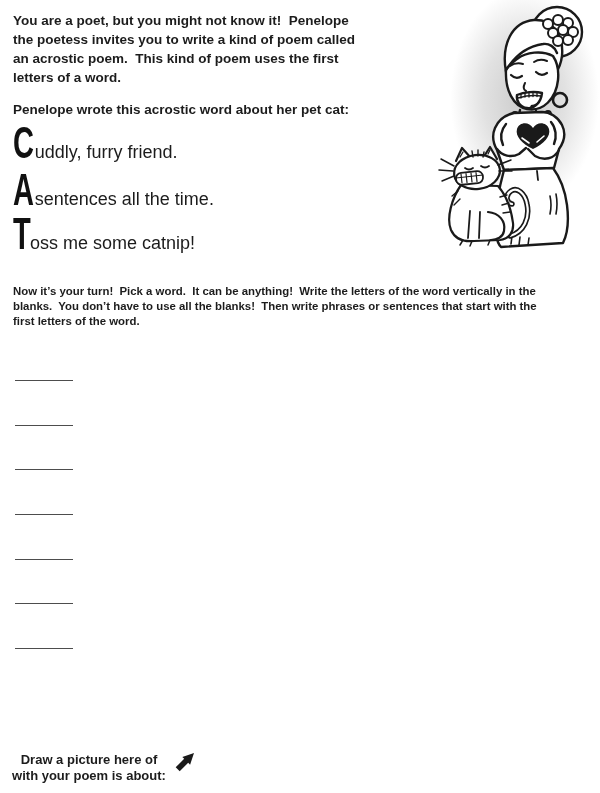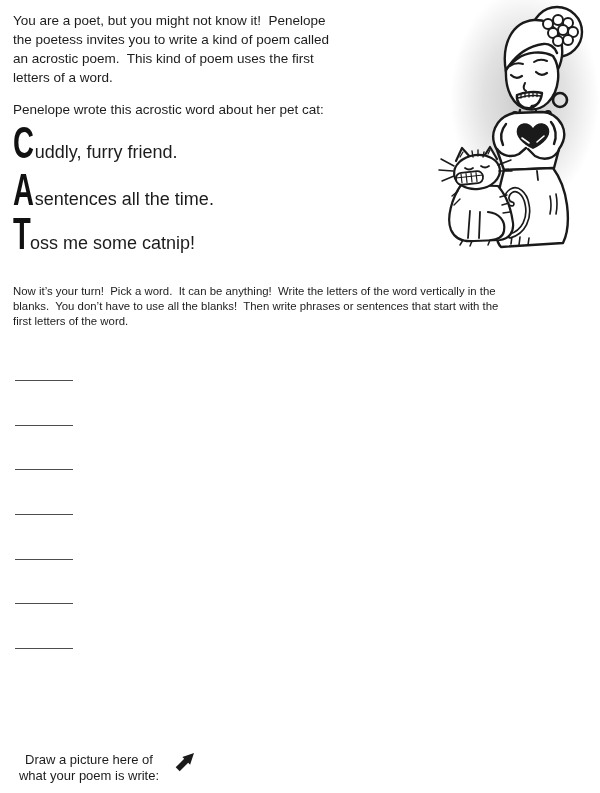--- a/index.html
+++ b/index.html
@@ -3,21 +3,21 @@
 <meta charset="utf-8">
 <title>Acrostic Poem Worksheet</title>
 <style>
   html,body { margin:0; padding:0; background:#888; }
   .page {
     position:relative; width:600px; height:793px; margin:0 auto;
     background:#ffffff; overflow:hidden;
     font-family:"Liberation Sans", sans-serif; color:#1c1c1c;
     -webkit-font-smoothing:antialiased;
   }
-  .page p { margin:0; }
+  .page p { margin:0;font-weight:bold; }
   .intro {
     position:absolute; left:13px; top:11px; width:430px;
     font-size:13.5px; line-height:19px; white-space:pre-wrap;
   }
   .poem-intro {
     position:absolute; left:13px; top:100px; width:430px;
     font-size:13.5px; line-height:19px; white-space:pre-wrap;
   }
   .poem-row {
     position:absolute; left:13px; display:flex; align-items:baseline; white-space:nowrap;
@@ -182,21 +182,21 @@
       <rect x="456" y="172" width="27" height="12" rx="5.5" fill="#ffffff" stroke-width="1.8" transform="rotate(-6 469 178)"></rect>
       <path d="M456,178 L483,175" stroke-width="1.2"></path>
       <path d="M461,174 L462,183 M466,173.5 L467,182.5 M471,173 L472,182 M476,172.5 L477,181.5" stroke-width="1.2"></path>
 
       <path d="M454,166 L441,159 M453,171 L439,170 M454,176 L442,181" stroke-width="1.5"></path>
       <path d="M498,165 L511,160 M499,171 L512,171" stroke-width="1.5"></path>
     </g>
   </svg>
 
   <p class="draw-prompt">Draw a picture here of
-what your poem is write:</p>
+with your poem is about:</p>
 
   <div class="arrow-wrap">
     <svg width="26" height="28" viewBox="0 0 26 28" aria-hidden="true">
       <polygon points="23,3 11.3,6.9 13.2,8.8 4.7,17.3 8.7,21.3 17.2,12.8 19.1,14.7" fill="#1a1a1a"></polygon>
     </svg>
   </div>
 
 </div>
 
 </body></html>

